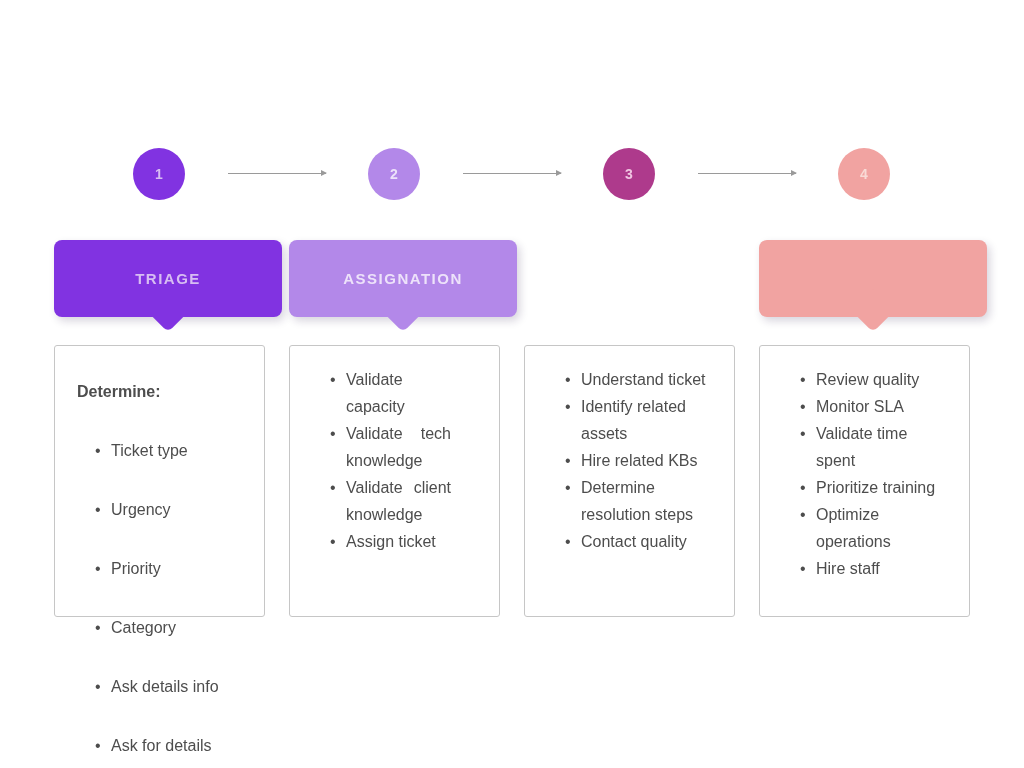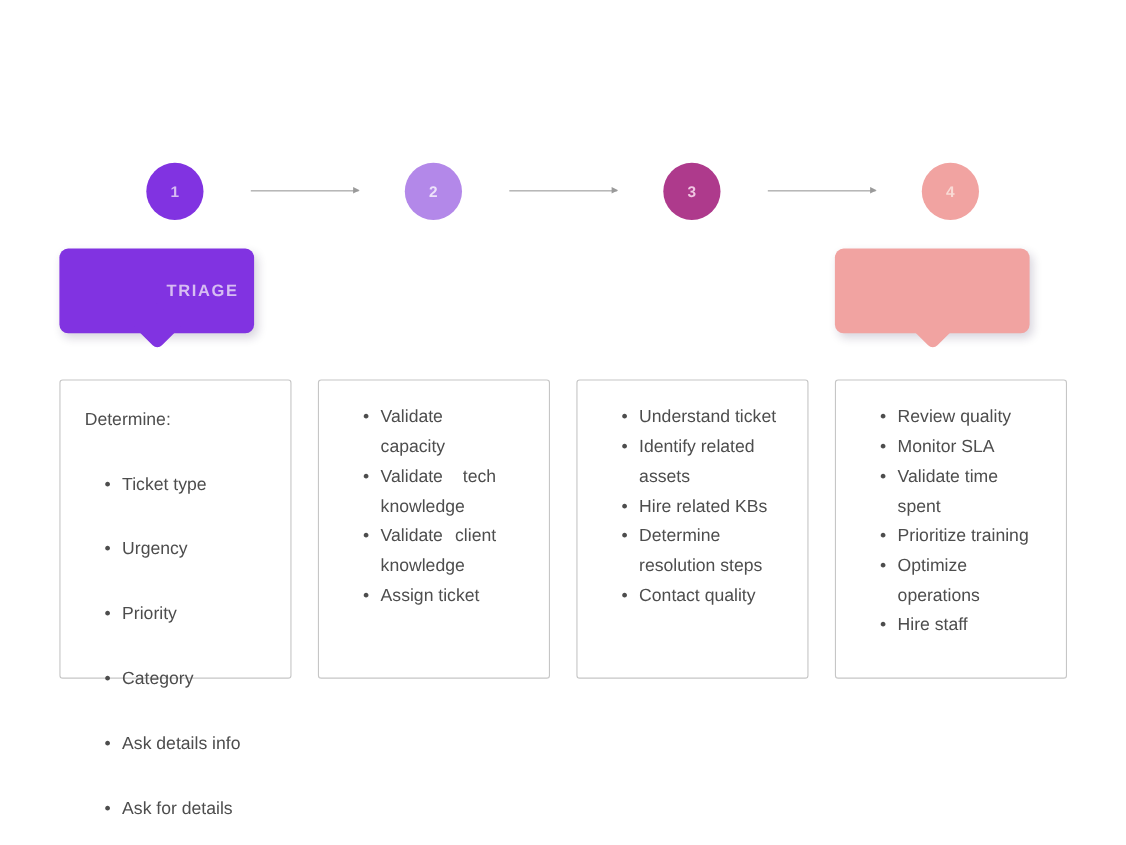--- a/index.html
+++ b/index.html
@@ -64,29 +64,29 @@
     border-top: 3.5px solid transparent;
     border-bottom: 3.5px solid transparent;
   }
   .arrow.a0 { left: 228px; }
   .arrow.a1 { left: 463px; }
   .arrow.a2 { left: 698px; }
 
   
   .header {
     position: absolute;
-    top: 226px;
+    top: 240px;
     left: 0;
-    width: 177px;
+    width: 228px;
     height: 77px;
     background: var(--fill);
     border-radius: 8px;
     display: flex;
     align-items: center;
-    justify-content: flex-end;
+    justify-content: center;
     box-shadow: 3px 4px 9px rgba(40, 20, 70, 0.18);
   }
   .header .title {
     color: var(--tint);
     font-size: 15px;
     font-weight: bold;
     letter-spacing: 1.5px;
     text-transform: uppercase;
     text-align: center;
     line-height: 22px;
@@ -113,21 +113,21 @@
     height: 272px;
     border: 1px solid #c6c6c6;
     border-radius: 3px;
     box-sizing: border-box;
     padding: 20px 12px 0 22px;
     color: #4d4d4d;
     font-size: 16px;
     line-height: 27px;
   }
   .step.s2 .card { }
-  .lead { margin: 2px 0 0 0; }
+  .lead { margin: 12px 0 0 0; font-weight: bold; }
   .lead:empty { display: none; }
   .tasks {
     list-style: none;
     margin: 0;
     padding: 0 0 0 34px;
   }
   .tasks li { position: relative; }
   .tasks li::before {
     content: "\2022";
     position: absolute;
@@ -166,20 +166,24 @@
           <li>Ask details info</li>
           <li>Ask for details</li>
         </ul>
     </div>
   </div>
 
   <div class="step s1" style="--fill: #B388E9; --tint: #EDE2FA;">
     <div class="circle">
       <span class="num">2</span>
     </div>
+    <div class="header">
+      <div class="tail"></div>
+      <span class="title">ASSIGNATION</span>
+    </div>
     <div class="card">
 
       <ul class="tasks">
           <li>Validate capacity</li>
           <li>Validate tech knowledge</li>
           <li>Validate client knowledge</li>
           <li>Assign ticket</li>
         </ul>
     </div>
   </div>

